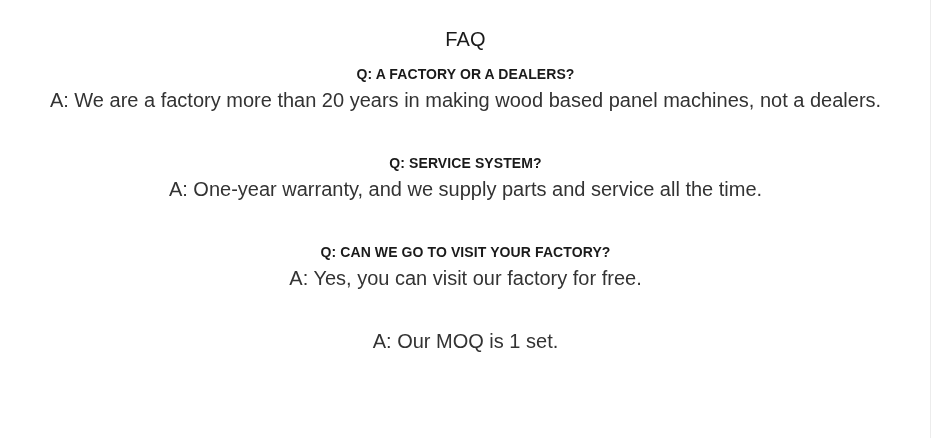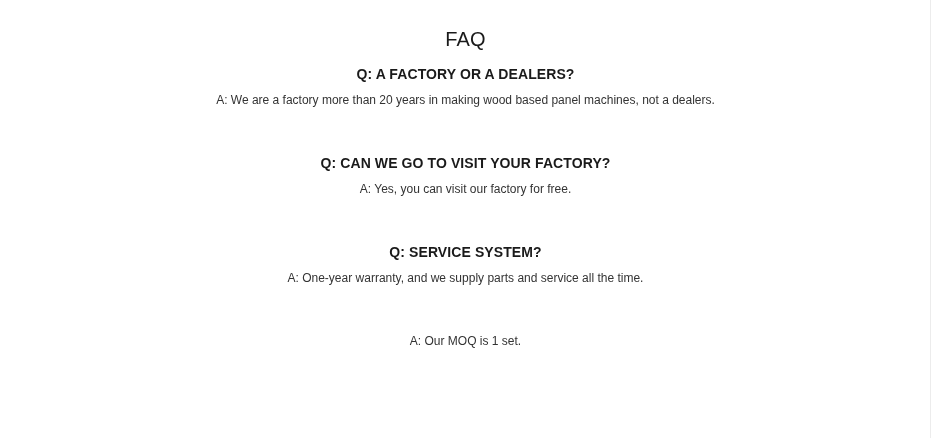--- a/index.html
+++ b/index.html
@@ -67,21 +67,21 @@
     font-size: 14px;
     font-weight: bold;
     color: #1a1a1a;
     line-height: 26px;
     margin: 0;
     letter-spacing: 0.1px;
     white-space: nowrap;
   }
 
   .faq-answer {
-    font-size: 12px;
+    font-size: 20px;
     font-weight: normal;
     color: #333333;
     line-height: 26px;
     margin: 0;
     white-space: nowrap;
   }
 </style>
 </head>
 <body>
 
@@ -93,27 +93,27 @@
 
   <div class="faq-list">
 
     <div class="faq-block first">
       <div class="faq-question">Q: A FACTORY OR A DEALERS?</div>
       <div class="faq-answer">A: We are a factory more than 20 years in making wood based panel machines, not a dealers.</div>
     </div>
 
 
     <div class="faq-block spaced">
-      <div class="faq-question">Q: CAN WE GO TO VISIT YOUR FACTORY?</div>
-      <div class="faq-answer">A: Yes, you can visit our factory for free.</div>
+      <div class="faq-question">Q: SERVICE SYSTEM?</div>
+      <div class="faq-answer">A: One-year warranty, and we supply parts and service all the time.</div>
     </div>
 
     <div class="faq-block spaced">
-      <div class="faq-question">Q: SERVICE SYSTEM?</div>
-      <div class="faq-answer">A: One-year warranty, and we supply parts and service all the time.</div>
+      <div class="faq-question">Q: CAN WE GO TO VISIT YOUR FACTORY?</div>
+      <div class="faq-answer">A: Yes, you can visit our factory for free.</div>
     </div>
 
     <div class="faq-block spaced">
       <div class="faq-answer">A: Our MOQ is 1 set.</div>
     </div>
 
   </div>
 </div>
 
 </body></html>

